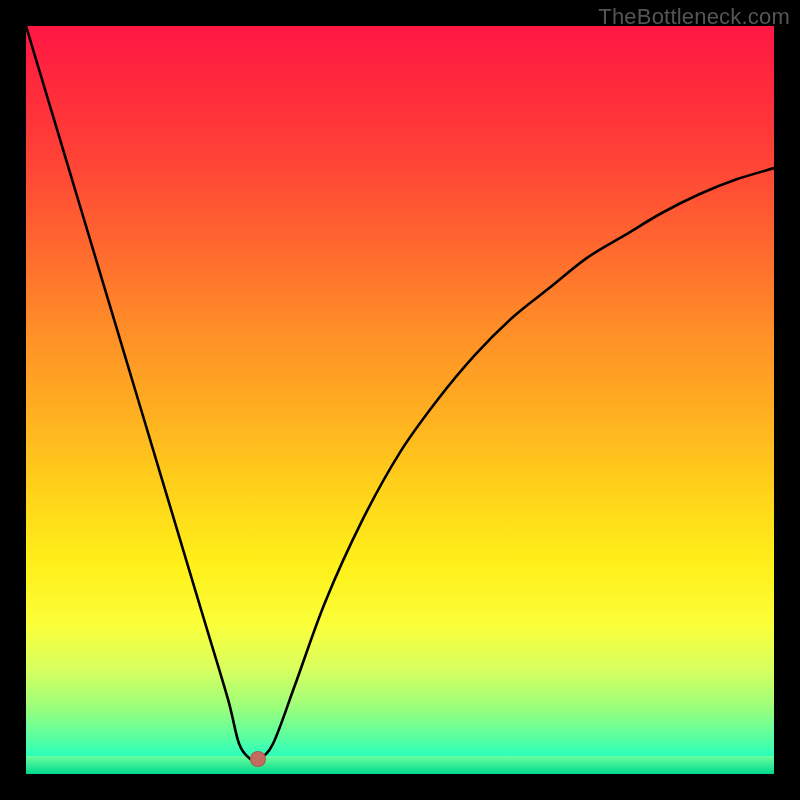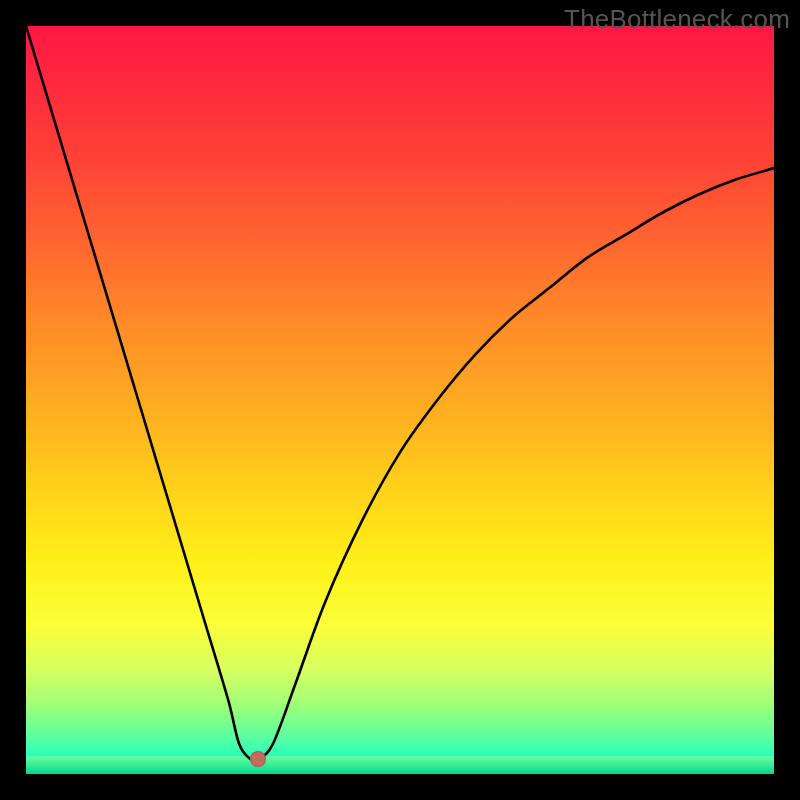--- a/index.html
+++ b/index.html
@@ -15,21 +15,21 @@
     position: relative;
     width: 800px;
     height: 800px;
     background: #000;
   }
   .watermark {
     position: absolute;
     top: 4px;
     right: 10px;
     color: #555;
-    font-size: 26px;
+    font-size: 22px;
     font-weight: 500;
     letter-spacing: 0.2px;
     z-index: 5;
   }
   .plot-area {
     position: absolute;
     left: 26px;
     top: 26px;
     width: 748px;
     height: 748px;

